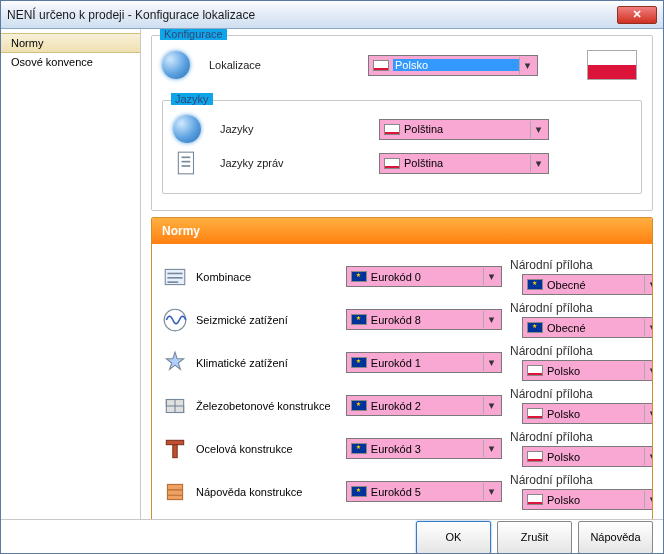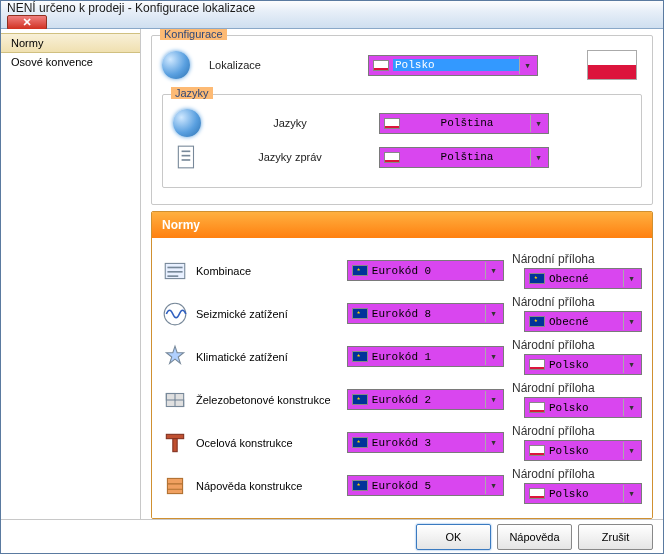--- a/index.html
+++ b/index.html
@@ -11,23 +11,23 @@
     width: 664px;
     height: 554px;
     overflow: hidden;
     border: 1px solid #5a7aa0;
   }
   .titlebar {
     height: 28px;
     background: linear-gradient(#fdfdfe, #e6eef8 40%, #cfdff0);
     border-bottom: 1px solid #8aa8c8;
     display: flex;
+    align-items: center;
     padding: 0 6px;
     color: #1a1a1a;
-    flex-direction: column;
   }
   .titlebar .title { flex: 1; font-size: 12px; }
   .close-btn {
     width: 40px; height: 18px;
     background: linear-gradient(#f08080,#d03020);
     border: 1px solid #903020;
     border-radius: 2px;
     color: #fff;
     display:flex; align-items:center; justify-content:center;
     font-size: 11px; font-weight: bold;
@@ -60,21 +60,21 @@
   .groupbox {
     border: 1px solid #c8c8c8;
     border-radius: 2px;
     padding: 8px 10px 10px 10px;
     margin-bottom: 6px;
     position: relative;
   }
   .groupbox > .legend {
     position: absolute;
     top: -8px; left: 8px;
-    background: #fdba74;
+    background: #0ea5e9;
     padding: 0 4px;
     color: #304878;
     font-size: 11px;
   }
   .cfg-row {
     display: flex;
     align-items: center;
     gap: 19px;
     margin: 6px 0;
   }
@@ -87,27 +87,26 @@
   .label {
     width: 140px;
     color: #222;
   }
   .combo {
     display: inline-flex;
     align-items: center;
     width: 170px;
     height: 21px;
     border: 1px solid #7a7a7a;
-    background: #d946ef;
+    background: #f9a8d4;
     padding: 0 2px 0 4px;
     cursor: pointer;
     position: relative;
-    font-family: Liberation Mono, monospace;
-  }
-  .combo.narrow { width: 118px; margin-left: 12px; }
+  }
+  .combo.narrow { width: 141px; margin-left: 12px; }
   .combo .flag {
     width: 16px; height: 11px;
     border: 1px solid #888;
     display:flex; flex-direction: column;
     margin-right: 4px;
   }
   .flag-pl { background: #fff; }
   .flag-pl::after { content:""; display:block; height:50%; margin-top:50%; background:#dc143c; }
   .flag-eu { background:#003399; position:relative; }
   .flag-eu::after { content:"★"; color:#ffcc00; font-size:6px; position:absolute; left:4px; top:-1px; }
@@ -159,21 +158,21 @@
   .buttons {
     border-top: 1px solid #c8c8c8;
     height: 35px;
     display:flex;
     justify-content:flex-end;
     align-items:center;
     gap: 6px;
     padding: 0 10px;
   }
   .btn {
-    width: 75px; height: 26px;
+    width: 75px; height: 33px;
     border: 1px solid #888;
     background: linear-gradient(#fff,#e5e5e5);
     border-radius: 2px;
     cursor: pointer;
     display:flex; align-items:center; justify-content:center;
   }
   .btn.default { border: 1px solid #3a7ac0; box-shadow: 0 0 2px #5a9ae0; }
 </style>
 </head>
 <body>
@@ -198,21 +197,21 @@
         <div class="icon-sphere"></div>
         <div class="label">Lokalizace</div>
         <div class="combo">
           <span class="flag flag-pl"></span>
           <span class="val selected">Polsko</span>
           <span class="arrow">▾</span>
         </div>
         <div class="flag-large"></div>
       </div>
 
-      <div class="groupbox" style="margin-top:14px;text-align:center;">
+      <div class="groupbox" style="margin-top:20px;">
         <span class="legend">Jazyky</span>
 
         <div class="cfg-row">
           <div class="icon-sphere"></div>
           <div class="label">Jazyky</div>
           <div class="combo">
             <span class="flag flag-pl"></span>
             <span class="val">Polština</span>
             <span class="arrow">▾</span>
           </div>
@@ -357,15 +356,15 @@
               </div></div>
           </div>
         </div>
     </div>
 
   </div>
 </div>
 
 <div class="buttons">
   <div class="btn default">OK</div>
+  <div class="btn">Zrušit</div>
   <div class="btn">Nápověda</div>
-  <div class="btn">Zrušit</div>
 </div>
 
 </body></html>

